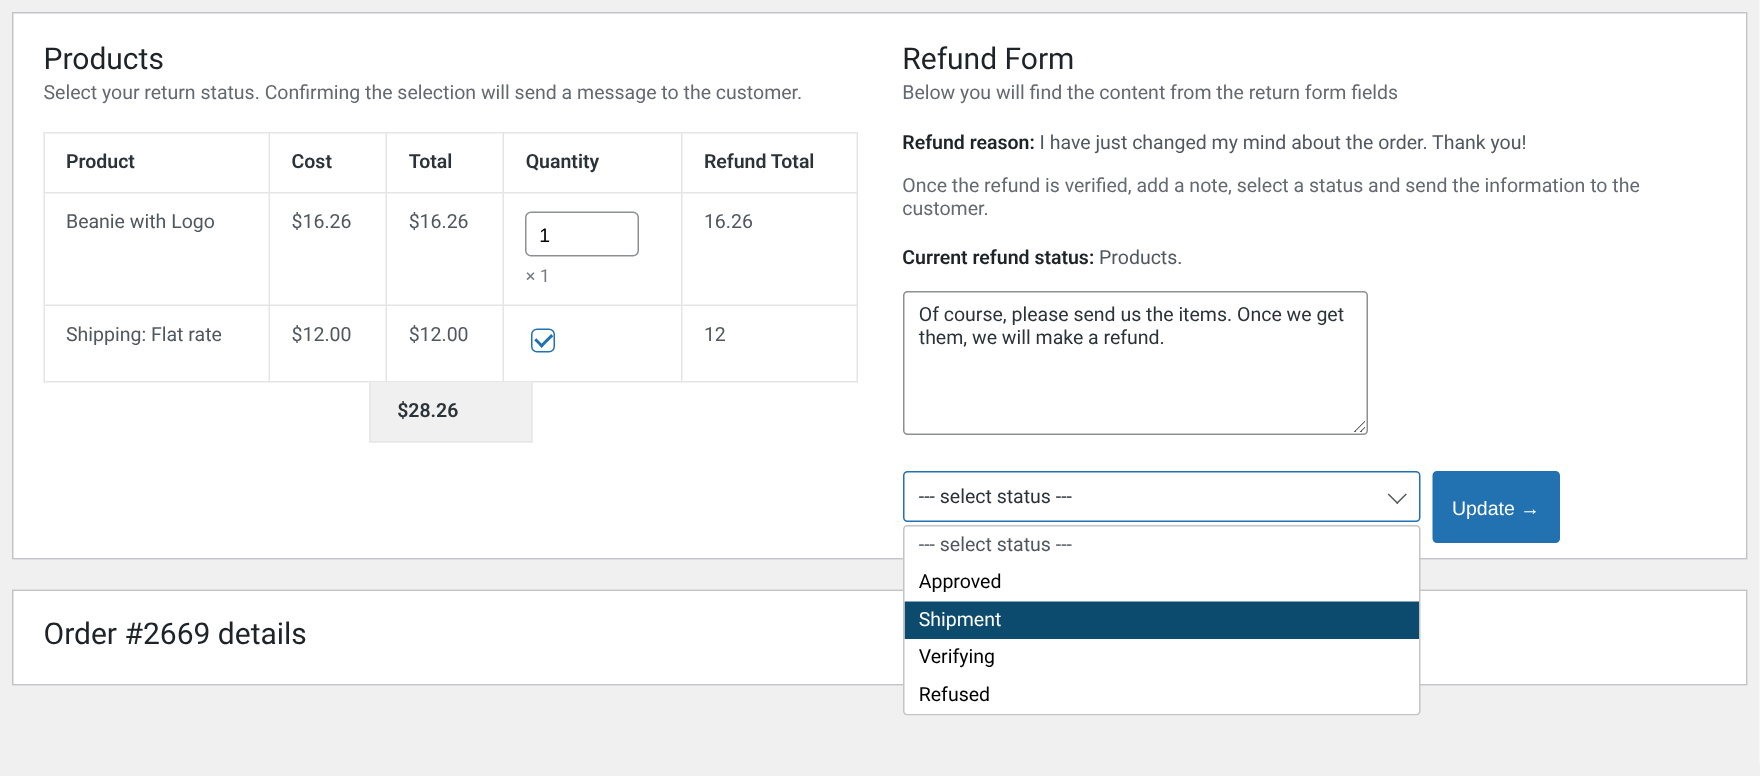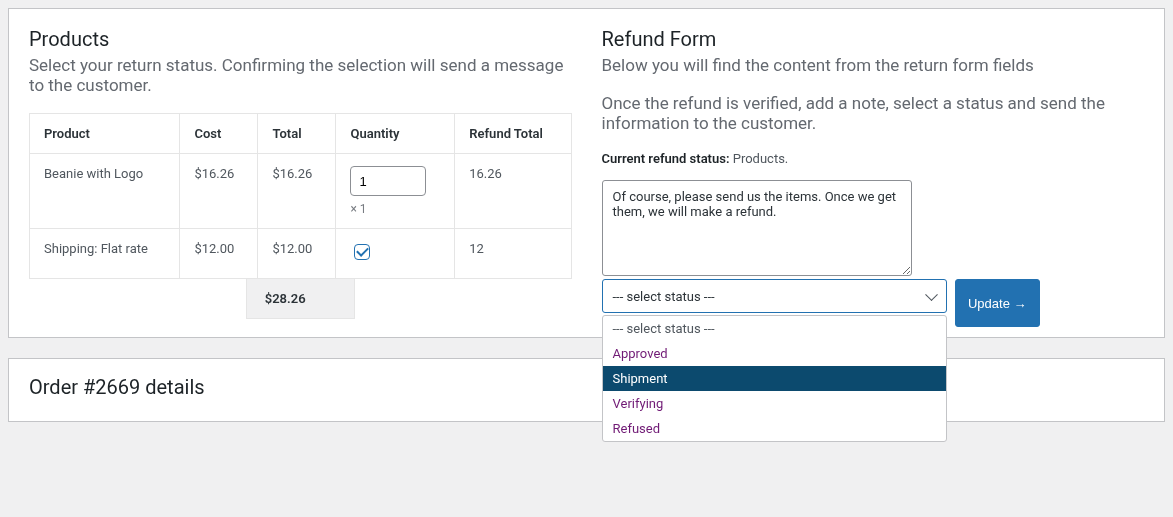--- a/index.html
+++ b/index.html
@@ -26,21 +26,21 @@
   .col-right { flex: 1 1 50%; min-width: 0; }
   h2.section {
     font-size: 20px;
     font-weight: 400;
     color: #1d2327;
     margin: 18px 0 2px 0;
   }
   p.sub {
     color: #646970;
     margin: 4px 0 18px 0;
-    font-size: 17px;
+    font-size: 13px;
   }
   table.products {
     width: 100%;
     border-collapse: collapse;
     font-size: 13px;
     border: 1px solid #e5e5e5;
   }
   table.products th, table.products td {
     border: 1px solid #e5e5e5;
     padding: 12px 14px;
@@ -112,20 +112,21 @@
     padding: 8px 10px;
     font-family: inherit;
     font-size: 13px;
     resize: both;
     color: #2c3338;
   }
   .status-row {
     display: flex;
     align-items: stretch;
     gap: 8px;
+    margin-top: 20px;
     max-width: 438px;
   }
   .select-wrap {
     position: relative;
     flex: 1;
   }
   .select-box {
     width: 100%;
     height: 34px;
     border: 1px solid #2271b1;
@@ -167,21 +168,21 @@
     width: 100%;
     background: #fff;
     border: 1px solid #c3c4c7;
     border-radius: 3px;
     overflow: hidden;
     z-index: 10;
   }
   .dropdown .opt {
     padding: 5px 10px;
     font-size: 13px;
-    color: #701a75;
+    color: #000000;
     cursor: pointer;
   }
   .dropdown .opt:first-child { color: #50575e; }
   .dropdown .opt.hover {
     background: #0c4a6e;
     color: #fff;
   }
   .order-details h2 {
     margin: 16px 0 4px 0;
   }
@@ -231,20 +232,24 @@
         </table>
         <div class="total-row">
           <div class="total-cell">$28.26</div>
         </div>
       </div>
 
       <div class="col-right">
         <h2 class="section">Refund Form</h2>
         <p class="sub">Below you will find the content from the return form fields</p>
 
+        <div class="field-line">
+          <span class="field-label">Refund reason:</span>
+          <span>I have just changed my mind about the order. Thank you!</span>
+        </div>
 
         <p class="sub">Once the refund is verified, add a note, select a status and send the information to the customer.</p>
 
         <div class="field-line">
           <span class="field-label">Current refund status:</span>
           <span>Products.</span>
         </div>
 
         <textarea class="note" style="">Of course, please send us the items. Once we get them, we will make a refund.</textarea>
 

